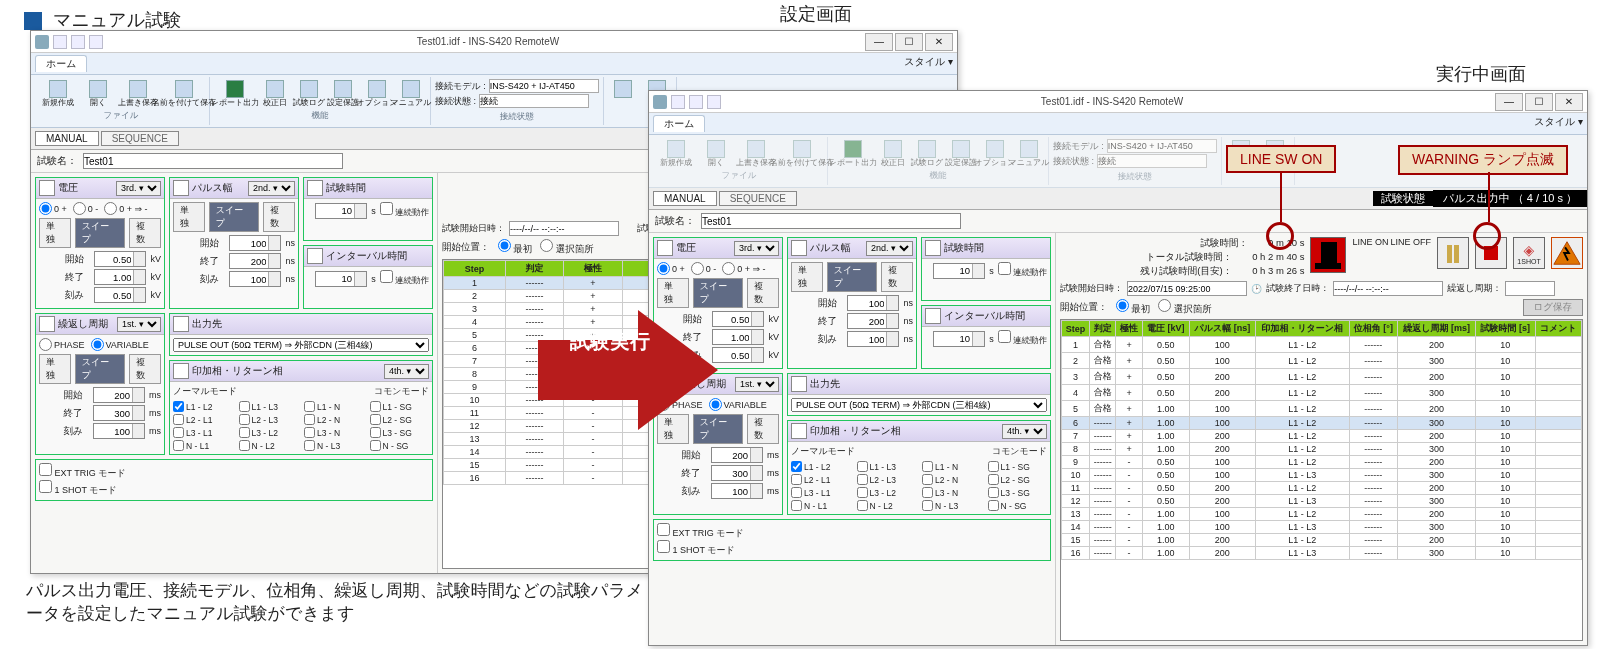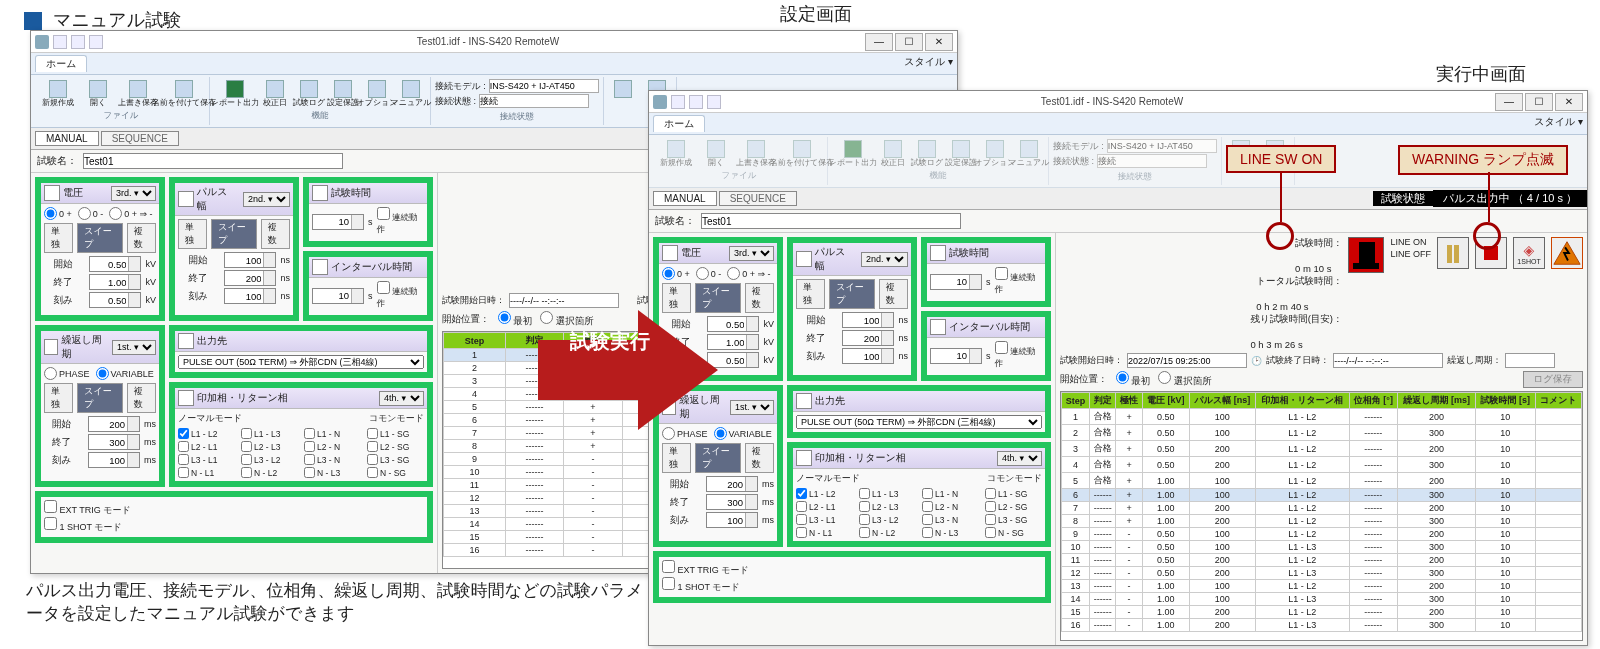--- a/index.html
+++ b/index.html
@@ -40,53 +40,53 @@
   .tabs-row .mtab { border:1px solid #888; background:#fff; padding:1px 10px; font-size:10px; margin-right:2px; cursor:pointer; }
   .tabs-row .mtab.inactive { background:#f3f3f3; color:#666; }
   .tabs-row .status-lbl { margin-left:auto; background:#000; color:#fff; padding:0 8px; font-size:11px; }
   .tabs-row .status-val { background:#000; color:#fff; padding:1px 10px; font-size:11px; }
   .hdr-row { display:flex; align-items:center; gap:6px; padding:3px 6px; border-bottom:1px solid #ccc; font-size:10px; }
   .hdr-row input { border:1px solid #888; height:16px; font-size:10px; }
   .main-area { display:flex; flex:1; overflow:hidden; }
   .left-col { width: 406px; padding:4px; display:flex; flex-direction:column; gap:4px; overflow:auto; }
   .right-col { flex:1; padding:4px; display:flex; flex-direction:column; gap:3px; border-left:1px solid #ccc; overflow:hidden; }
   .panel-row { display:flex; gap:4px; }
-  .panel { border:6px solid #22c55e; background:#f9f9f9; padding:3px; font-size:9.5px; }
+  .panel { border:1px solid #22c55e; background:#f9f9f9; padding:3px; font-size:9.5px; }
   .panel-hdr { display:flex; align-items:center; gap:3px; background: linear-gradient(#ece6f9,#d9d2ef); margin:-3px -3px 3px -3px; padding:2px 3px; border-bottom:1px solid #bbb; font-size:10px; }
   .panel-hdr .pic { width:16px; height:16px; border:1px solid #888; background:#fff; }
   .panel-hdr select { font-size:9px; height:15px; border:1px solid #888; }
   .radio-row { display:flex; gap:6px; margin-bottom:3px; align-items:center; }
   .radio-row label { display:flex; align-items:center; gap:2px; font-size:9px; }
   .tg-row { display:flex; gap:4px; margin-bottom:3px; align-items:center; font-size:9px;border-radius:10px; }
   .tg-row .tg { border:1px solid #999; padding:1px 6px; background:#f0f0f0; cursor:pointer; }
   .tg-row .tg.act { background:#606b85; color:#fff; }
   .param-row { display:flex; align-items:center; gap:4px; margin:2px 0; font-size:9.5px; justify-content:flex-end; }
-  .param-row .plbl { width: 32px; text-align:left; }
+  .param-row .plbl { width: 32px; text-align:center; }
   .spin { display:inline-flex; border:1px solid #888; background:#fff; height:16px; }
   .spin input { border:none; width:38px; text-align:right; font-size:9.5px; padding:0 2px; }
   .spin .sp-btn { width:12px; background:#eee; border-left:1px solid #aaa; }
   .unit { font-size:9px; }
   .cb-grid { display:grid; grid-template-columns: repeat(4, 1fr); gap:2px 6px; }
   .cb-grid label { display:flex; align-items:center; gap:2px; font-size:8.5px; white-space:nowrap; }
   .cb-grid input { width:11px; height:11px; }
   .r-times { display:flex; flex-direction:column; align-items:flex-end; gap:1px; font-size:9.5px; }
-  .r-times div { display:flex; gap:13px;flex-direction:column; }
+  .r-times div { display:flex; gap:20px; }
   .r-btn { border:1px solid #666; width:32px; height:32px; background:#eee; cursor:pointer; position:relative; }
   .r-big-btn { border:1px solid #666; width:36px; height:36px; background:#222; cursor:pointer; position:relative; }
   .step-tbl { border:1px solid #888; flex:1; overflow:auto; font-size:9px; background:#fff; }
   .step-tbl table { border-collapse:collapse; width:100%; }
   .step-tbl th, .step-tbl td { border:1px solid #ccc; padding:1px 3px; text-align:center; white-space:nowrap; }
   .step-tbl th { background:#84cc16; position:sticky; top:0; }
   .step-tbl tr.sel td { background:#d4e3f4; }
   .datetime-row { display:flex; align-items:center; gap:4px; font-size:9px; flex-wrap:wrap; }
   .datetime-row input { border:1px solid #999; height:15px; font-size:9px; }
   .start-pos-row { display:flex; align-items:center; gap:8px; font-size:9.5px; }
   .start-pos-row .log-btn { border:1px solid #888; background:#d8d8d8; padding:1px 10px; color:#888; }
   .bottom-caption { position:absolute; left:26px; top:580px; width:630px; font-size:17px; line-height:1.35; }
-  .ctrl-lbls { display:flex; flex-direction:column; font-size:9px; gap:2px; justify-content:center; }
+  .ctrl-lbls { display:flex; flex-direction:row; font-size:9px; gap:2px; justify-content:center; }
   .ctrl-lbls span { white-space:nowrap; }
 </style>
 </head>
 <body>
 
 <div class="hdr-section-title" style="left:24px;">
   <span class="sq-bullet"></span>
   <span>マニュアル試験</span>
 </div>
 <div class="caption-top" style="left:780px;">設定画面</div>

